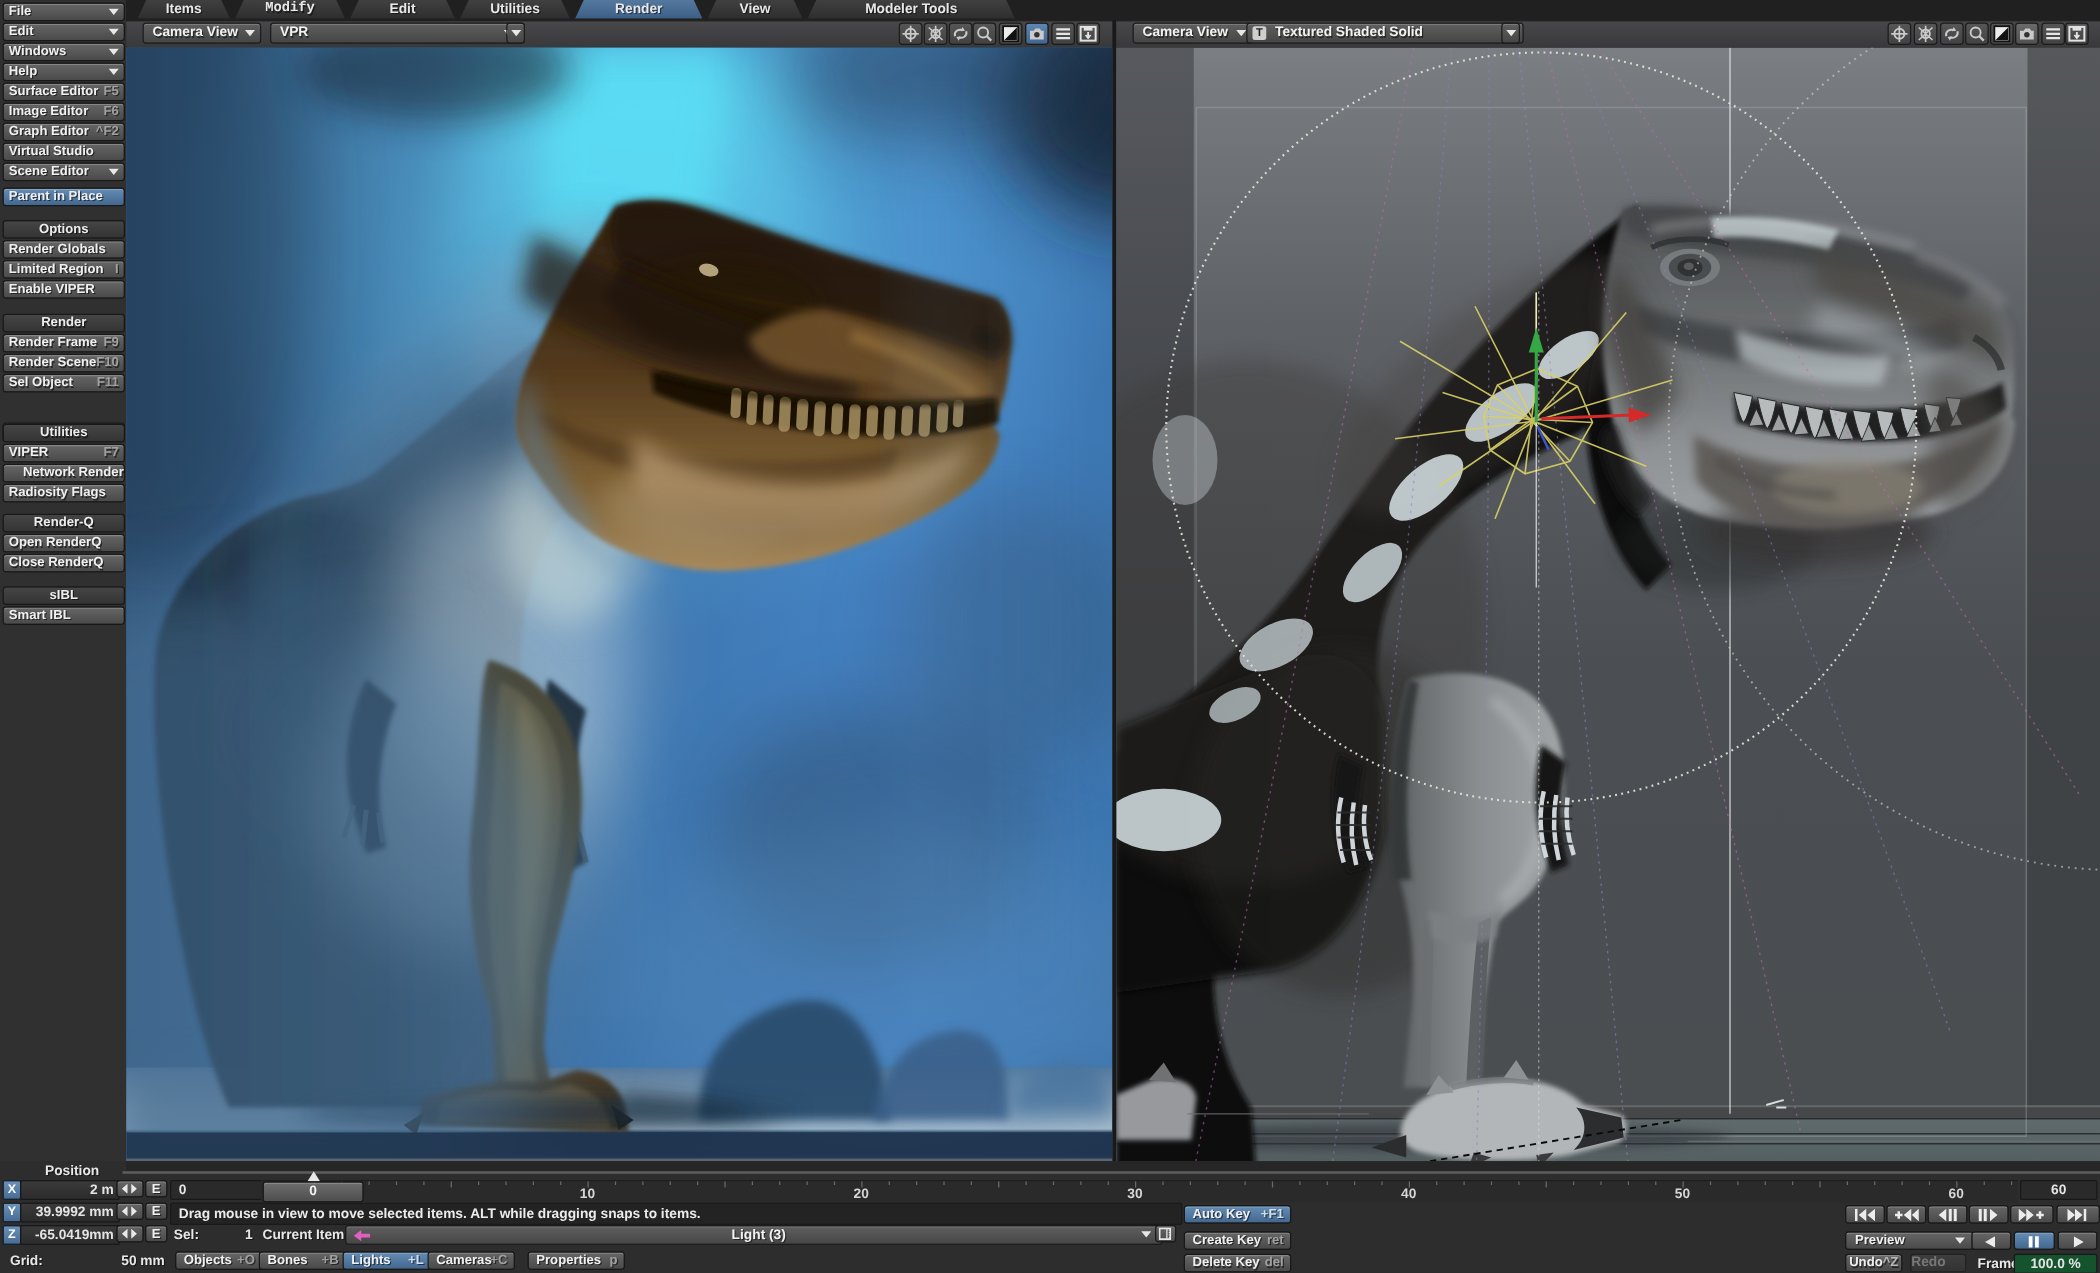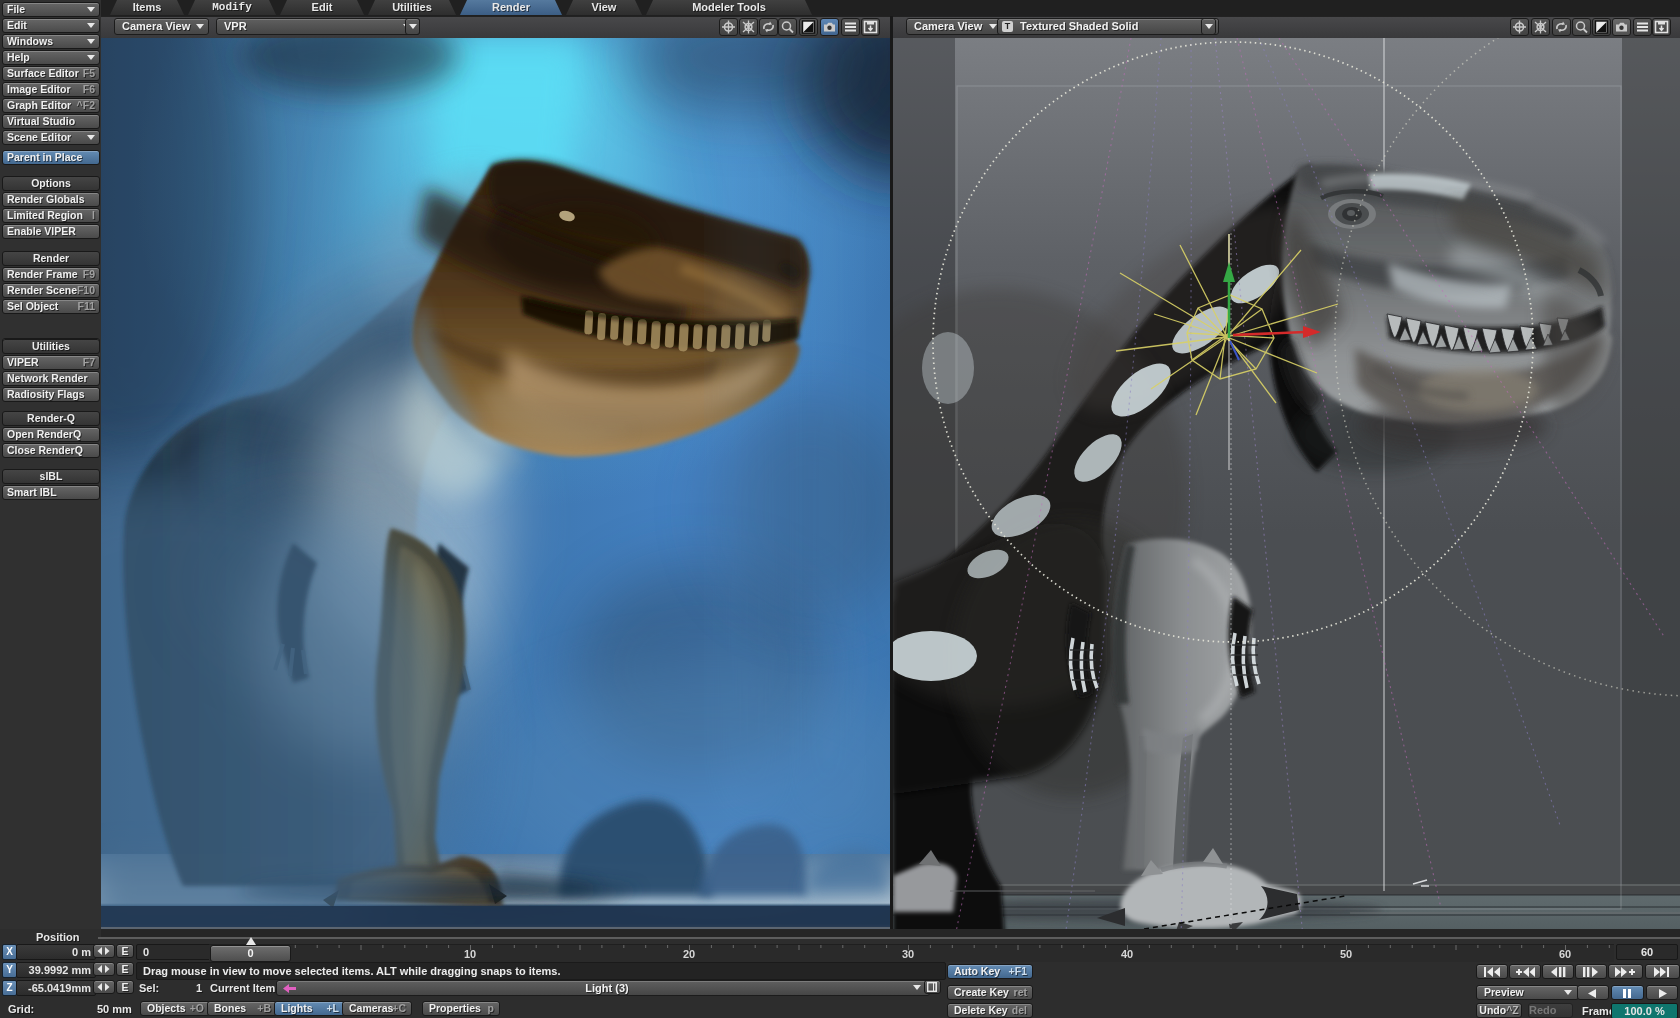--- a/index.html
+++ b/index.html
@@ -38,21 +38,21 @@
 <div class="btn sb" style="top:192px;">Render Globals</div>
 <div class="btn sb" style="top:208px;">Limited Region<span class="sc">I</span></div>
 <div class="btn sb" style="top:224px;">Enable VIPER</div>
 <div class="hdr sbh" style="top:251px;">Render</div>
 <div class="btn sb" style="top:267px;">Render Frame<span class="sc">F9</span></div>
 <div class="btn sb" style="top:283px;">Render Scene<span class="sc">F10</span></div>
 <div class="btn sb" style="top:299px;">Sel Object<span class="sc">F11</span></div>
 <div class="btn sb" style="top:298px;margin-top:40px;">MB Preview<span class="sc">+F9</span></div>
 <div class="hdr sbh" style="top:339px;">Utilities</div>
 <div class="btn sb" style="top:355px;">VIPER<span class="sc">F7</span></div>
-<div class="btn sb" style="top:371px;">Network Render</div>
+<div class="btn sb" style="top:371px;text-align:right;">Network Render</div>
 <div class="btn sb" style="top:387px;">Radiosity Flags</div>
 <div class="hdr sbh" style="top:411px;">Render-Q</div>
 <div class="btn sb" style="top:427px;">Open RenderQ</div>
 <div class="btn sb" style="top:443px;">Close RenderQ</div>
 <div class="hdr sbh" style="top:469px;">sIBL</div>
 <div class="btn sb" style="top:485px;">Smart IBL</div>
 </div>
 
 <div class="abs" style="left:101px;top:0;width:1579px;height:16px;background:#202020;"></div>
 <div id="tabs">
@@ -518,21 +518,21 @@
 </svg>
 </div>
 
 <div class="abs" style="left:0;top:929px;width:1680px;height:89px;background:#2d2d2d;"></div>
 <div class="abs" style="left:101px;top:929px;width:1579px;height:8px;background:#262626;"></div>
 <div class="lbl" style="left:36px;top:931px;">Position</div>
 <div class="abs" style="left:98px;top:937px;width:1582px;height:2px;background:#5d5d5d;"></div>
 
 <div id="xyzrows">
 <div class="abs" style="left:2px;top:944px;width:13px;height:14px;border-radius:2px;background:linear-gradient(#6b91b8,#476d96);border:1px solid #16222e;color:#fff;font:bold 10px/14px 'Liberation Sans';text-align:center;">X</div>
-<div class="fld" style="left:16px;top:944px;width:74px;height:14px;text-align:right;padding-right:4px;background:linear-gradient(#3a3a3a,#2c2c2c);">0 m</div>
+<div class="fld" style="left:16px;top:944px;width:74px;height:14px;text-align:right;padding-right:4px;background:linear-gradient(#3a3a3a,#2c2c2c);">2 m</div>
 <div class="btn" style="left:93px;top:944px;width:20px;height:12px;"></div>
     <svg class="abs" style="left:96px;top:947px;" width="15" height="8" viewBox="0 0 15 8">
       <path d="M6 0L1.5 4L6 8Z M9 0L13.5 4L9 8Z" fill="#e8e8e8"></path>
     </svg>
 <div class="btn" style="left:116px;top:944px;width:16px;height:12px;text-align:center;padding:0;">E</div>
 <div class="abs" style="left:2px;top:962px;width:13px;height:14px;border-radius:2px;background:linear-gradient(#6b91b8,#476d96);border:1px solid #16222e;color:#fff;font:bold 10px/14px 'Liberation Sans';text-align:center;">Y</div>
 <div class="fld" style="left:16px;top:962px;width:74px;height:14px;text-align:right;padding-right:4px;background:linear-gradient(#3a3a3a,#2c2c2c);">39.9992 mm</div>
 <div class="btn" style="left:93px;top:962px;width:20px;height:12px;"></div>
     <svg class="abs" style="left:96px;top:965px;" width="15" height="8" viewBox="0 0 15 8">
       <path d="M6 0L1.5 4L6 8Z M9 0L13.5 4L9 8Z" fill="#e8e8e8"></path>
@@ -701,14 +701,14 @@
       <span class="abs" style="left:16px;top:3px;width:3px;height:9px;background:#fff;"></span>
     </div>
 <div class="btn" style="left:1646px;top:985px;width:30px;height:13px;">
       <svg class="abs" style="left:12px;top:3px;" width="8" height="9" viewBox="0 0 8 9">
         <path d="M0 0L8 4.5L0 9Z" fill="#ececec"></path>
       </svg>
     </div>
 <div class="btn" style="left:1476px;top:1003px;width:44px;height:13px;text-align:center;padding:0;">Undo<span style="color:#b8b8b8">^Z</span></div>
 <div class="abs" style="left:1528px;top:1003px;width:43px;height:13px;border-radius:3px;background:linear-gradient(#3e3e3e,#333);border:1px solid #222;color:#777;font:bold 11px/13px 'Liberation Sans';text-align:left;">Redo</div>
 <div class="lbl" style="left:1582px;top:1005px;">Frame</div>
-<div class="fld" style="left:1611px;top:1003px;width:65px;height:14px;text-align:center;background:#0f766e;">100.0 %</div>
+<div class="fld" style="left:1611px;top:1003px;width:65px;height:14px;text-align:center;background:#14532d;">100.0 %</div>
 </div>
 
 </body></html>

